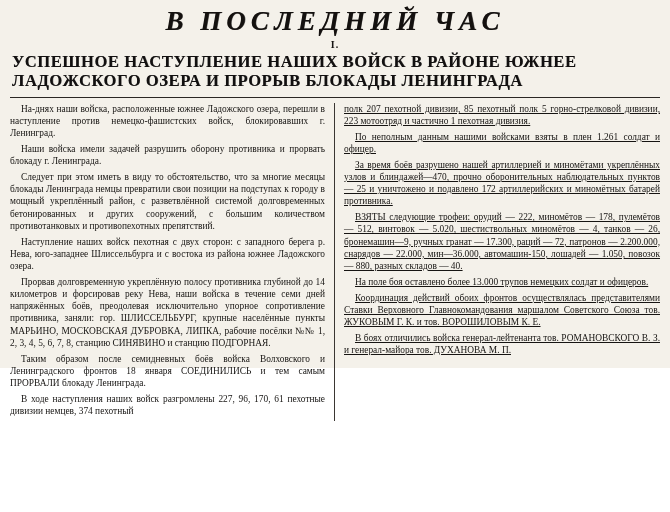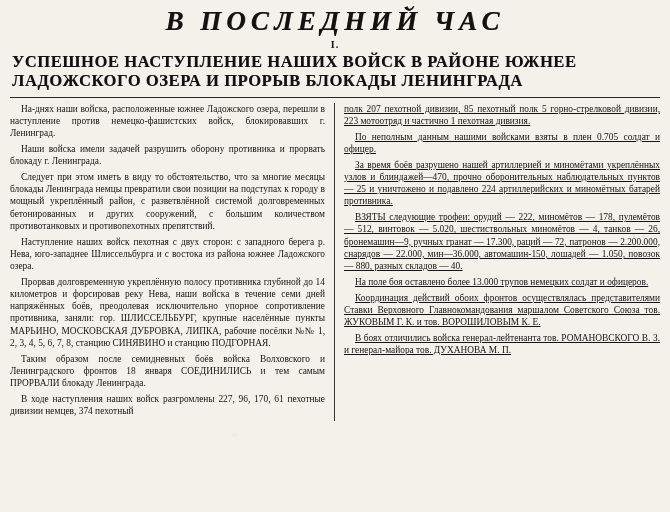--- a/index.html
+++ b/index.html
@@ -10,21 +10,21 @@
   body {
     width: 670px;
     height: 512px;
     overflow: hidden;
     font-family: "Liberation Serif", serif;
     color: #161412;
   }
   .page {
     position: relative;
     width: 670px;
-    height: 512px;
+    height: 368px;
     background: #f4f1ea;
     background-image:
       radial-gradient(circle at 10% 20%, rgba(0,0,0,0.022) 0 2px, transparent 3px),
       radial-gradient(circle at 70% 60%, rgba(0,0,0,0.02) 0 2px, transparent 3px),
       radial-gradient(circle at 35% 85%, rgba(0,0,0,0.018) 0 2px, transparent 3px);
     padding: 4px 10px 0 10px;
     box-sizing: border-box;
   }
   .masthead {
     text-align: center;
@@ -116,22 +116,22 @@
       <p>Наши войска имели задачей разрушить оборону противника и прорвать блокаду г. Ленинграда.</p>
       <p>Следует при этом иметь в виду то обстоятельство, что за многие месяцы блокады Ленинграда немцы превратили свои позиции на подступах к городу в мощный укреплённый район, с разветвлённой системой долговременных бетонированных и других сооружений, с большим количеством противотанковых и противопехотных препятствий.</p>
       <p>Наступление наших войск пехотная с двух сторон: с западного берега р. Нева, юго-западнее Шлиссельбурга и с востока из района южнее Ладожского озера.</p>
       <p>Прорвав долговременную укреплённую полосу противника глубиной до 14 километров и форсировав реку Нева, наши войска в течение семи дней напряжённых боёв, преодолевая исключительно упорное сопротивление противника, заняли: гор. ШЛИССЕЛЬБУРГ, крупные населённые пункты МАРЬИНО, МОСКОВСКАЯ ДУБРОВКА, ЛИПКА, рабочие посёлки №№ 1, 2, 3, 4, 5, 6, 7, 8, станцию СИНЯВИНО и станцию ПОДГОРНАЯ.</p>
       <p>Таким образом после семидневных боёв войска Волховского и Ленинградского фронтов 18 января СОЕДИНИЛИСЬ и тем самым ПРОРВАЛИ блокаду Ленинграда.</p>
       <p>В ходе наступления наших войск разгромлены 227, 96, 170, 61 пехотные дивизии немцев, 374 пехотный</p>
     </div>
 
     <div class="col right">
       <p class="noindent">полк 207 пехотной дивизии, 85 пехотный полк 5 горно-стрелковой дивизии, 223 мотоотряд и частично 1 пехотная дивизия.</p>
-      <p>По неполным данным нашими войсками взяты в плен 0.705 солдат и офицер.</p>
-      <p>За время боёв разрушено нашей артиллерией и миномётами укреплённых узлов и блиндажей—470, прочно оборонительных наблюдательных пунктов — 25 и уничтожено и подавлено 224 артиллерийских и миномётных батарей противника.</p>
+      <p>По неполным данным нашими войсками взяты в плен 1.261 солдат и офицер.</p>
+      <p>За время боёв разрушено нашей артиллерией и миномётами укреплённых узлов и блиндажей—470, прочно оборонительных наблюдательных пунктов — 25 и уничтожено и подавлено 172 артиллерийских и миномётных батарей противника.</p>
       <p>ВЗЯТЫ следующие трофеи: орудий — 222, миномётов — 178, пулемётов — 512, винтовок — 5.020, шестиствольных миномётов — 4, танков — 26, бронемашин—9, ручных гранат — 17.300, раций — 72, патронов — 2.200.000, снарядов — 22.000, мин—36.000, автомашин-150, лошадей — 1.050, повозок — 880, разных складов — 40.</p>
       <p>На поле боя оставлено более 13.000 трупов немецких солдат и офицеров.</p>
       <p>Координация действий обоих фронтов осуществлялась представителями Ставки Верховного Главнокомандования маршалом Советского Союза тов. ЖУКОВЫМ Г. К. и тов. ВОРОШИЛОВЫМ К. Е.</p>
       <p>В боях отличились войска генерал-лейтенанта тов. РОМАНОВСКОГО В. З. и генерал-майора тов. ДУХАНОВА М. П.</p>
     </div>
 
   </div>
 </div>
 
 </body></html>

